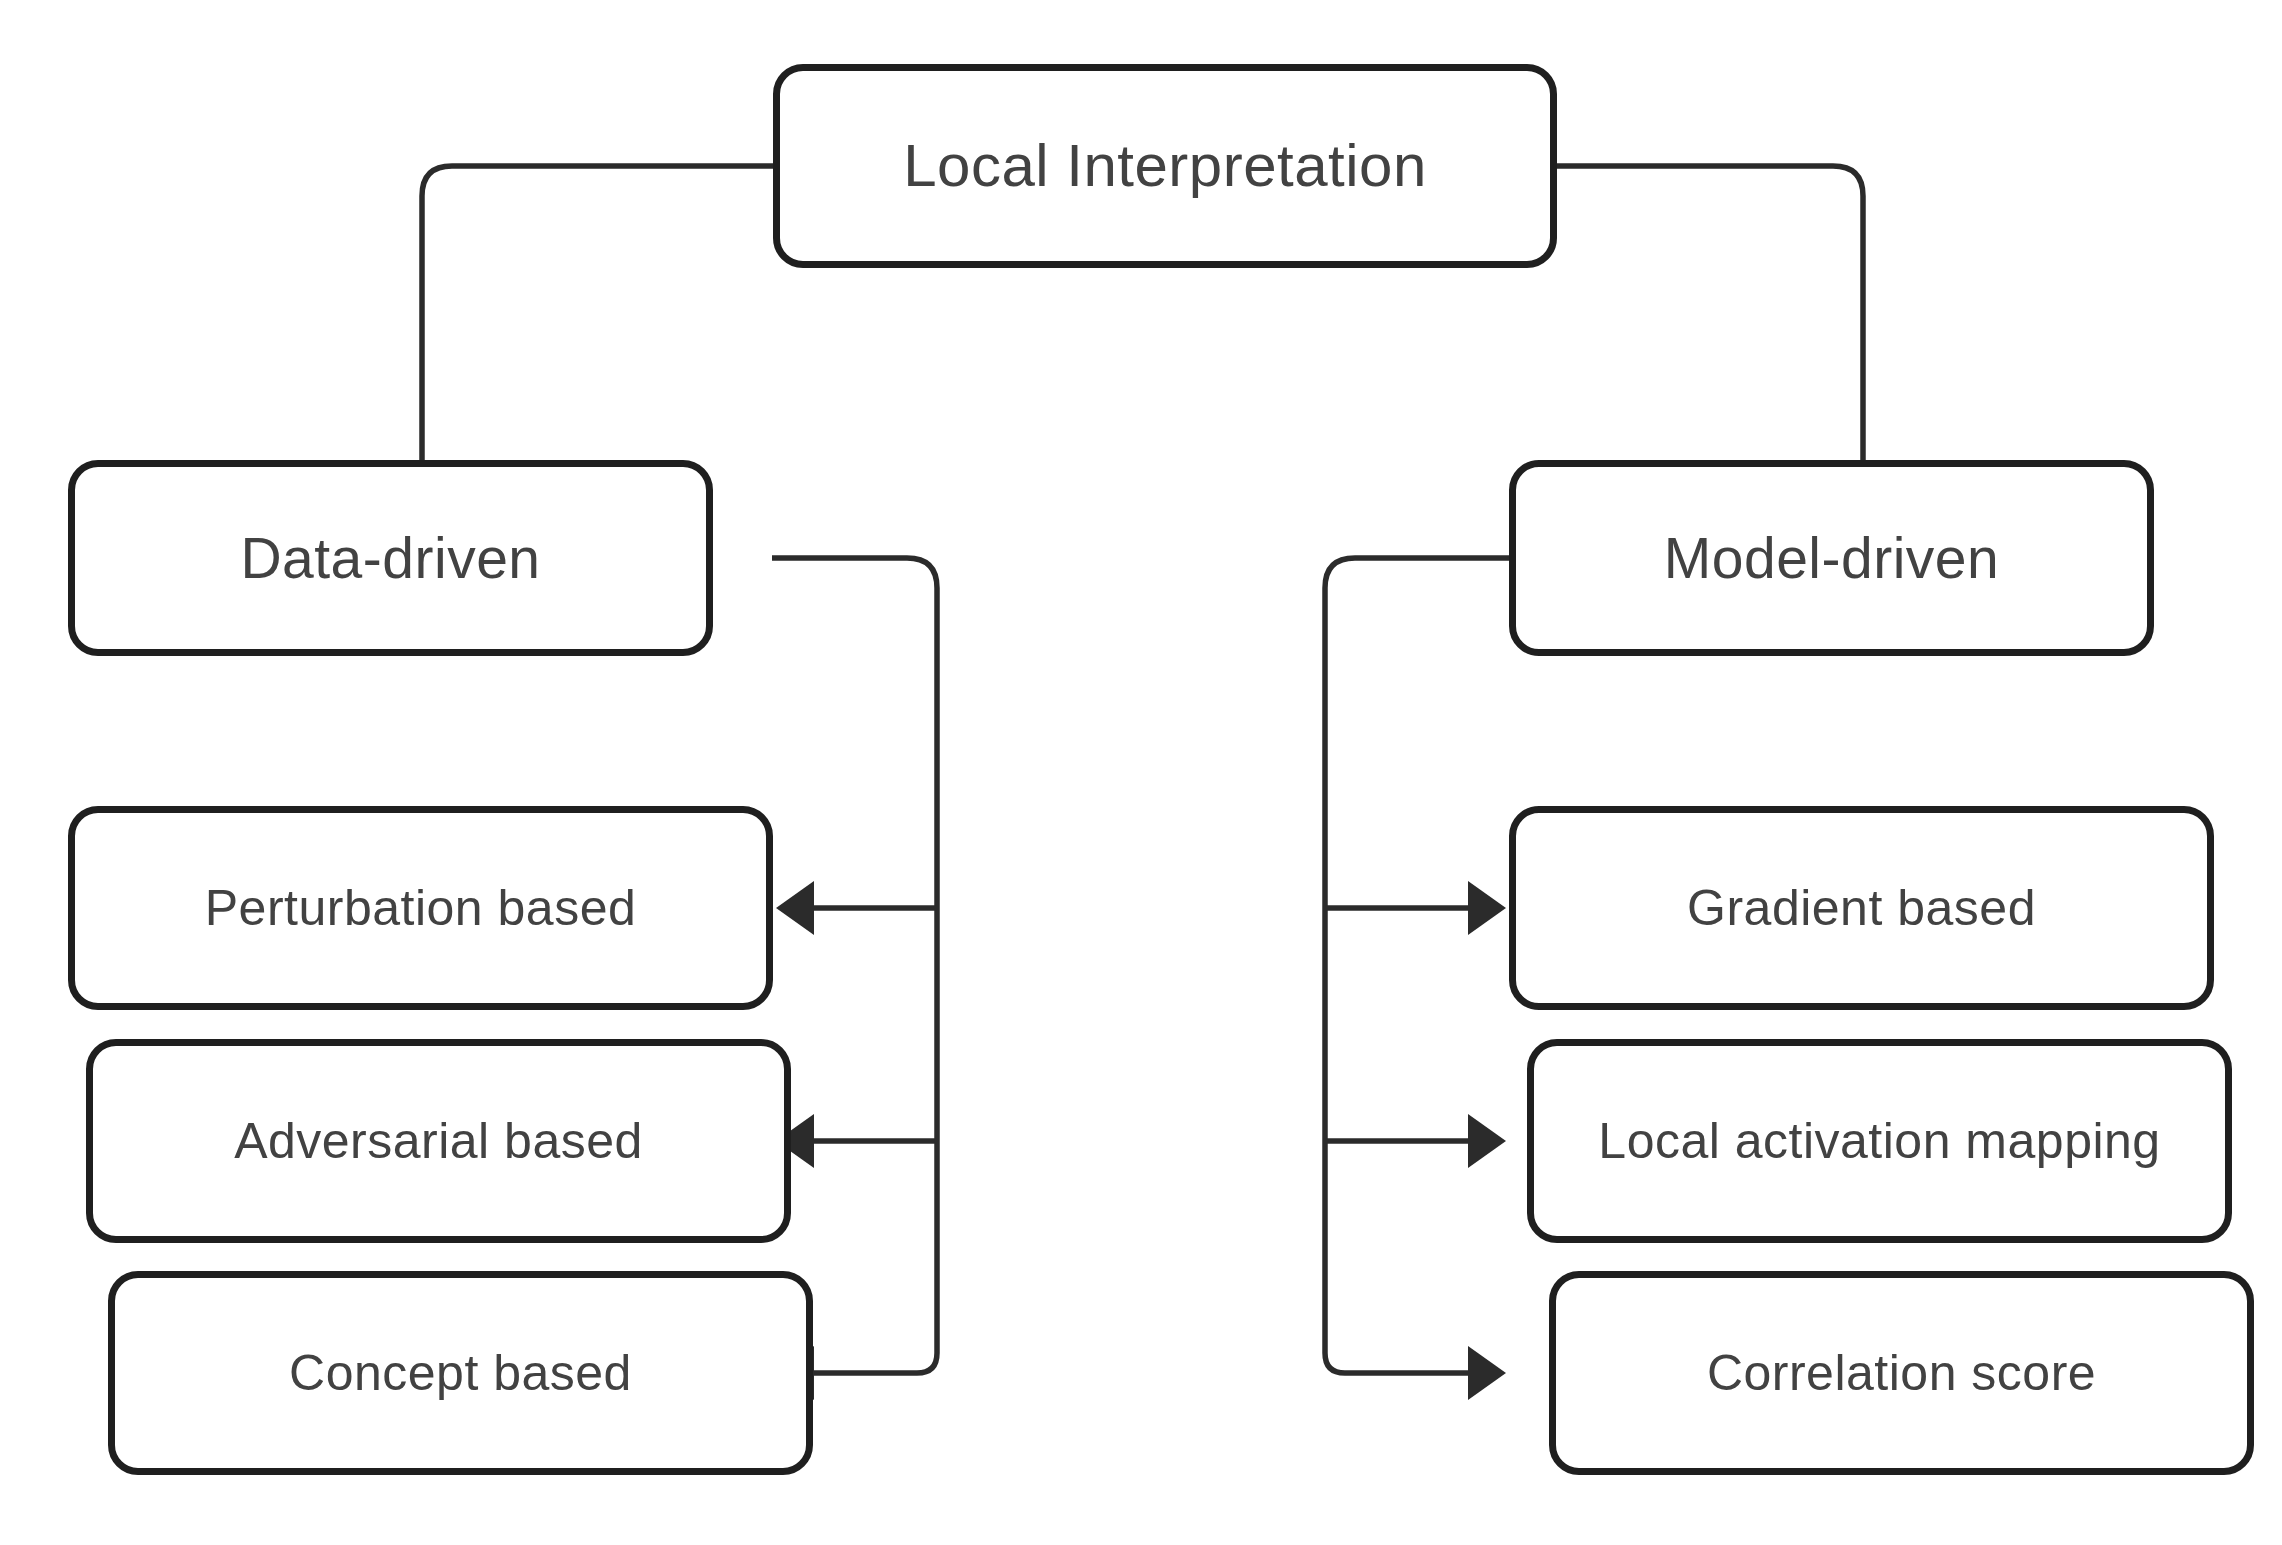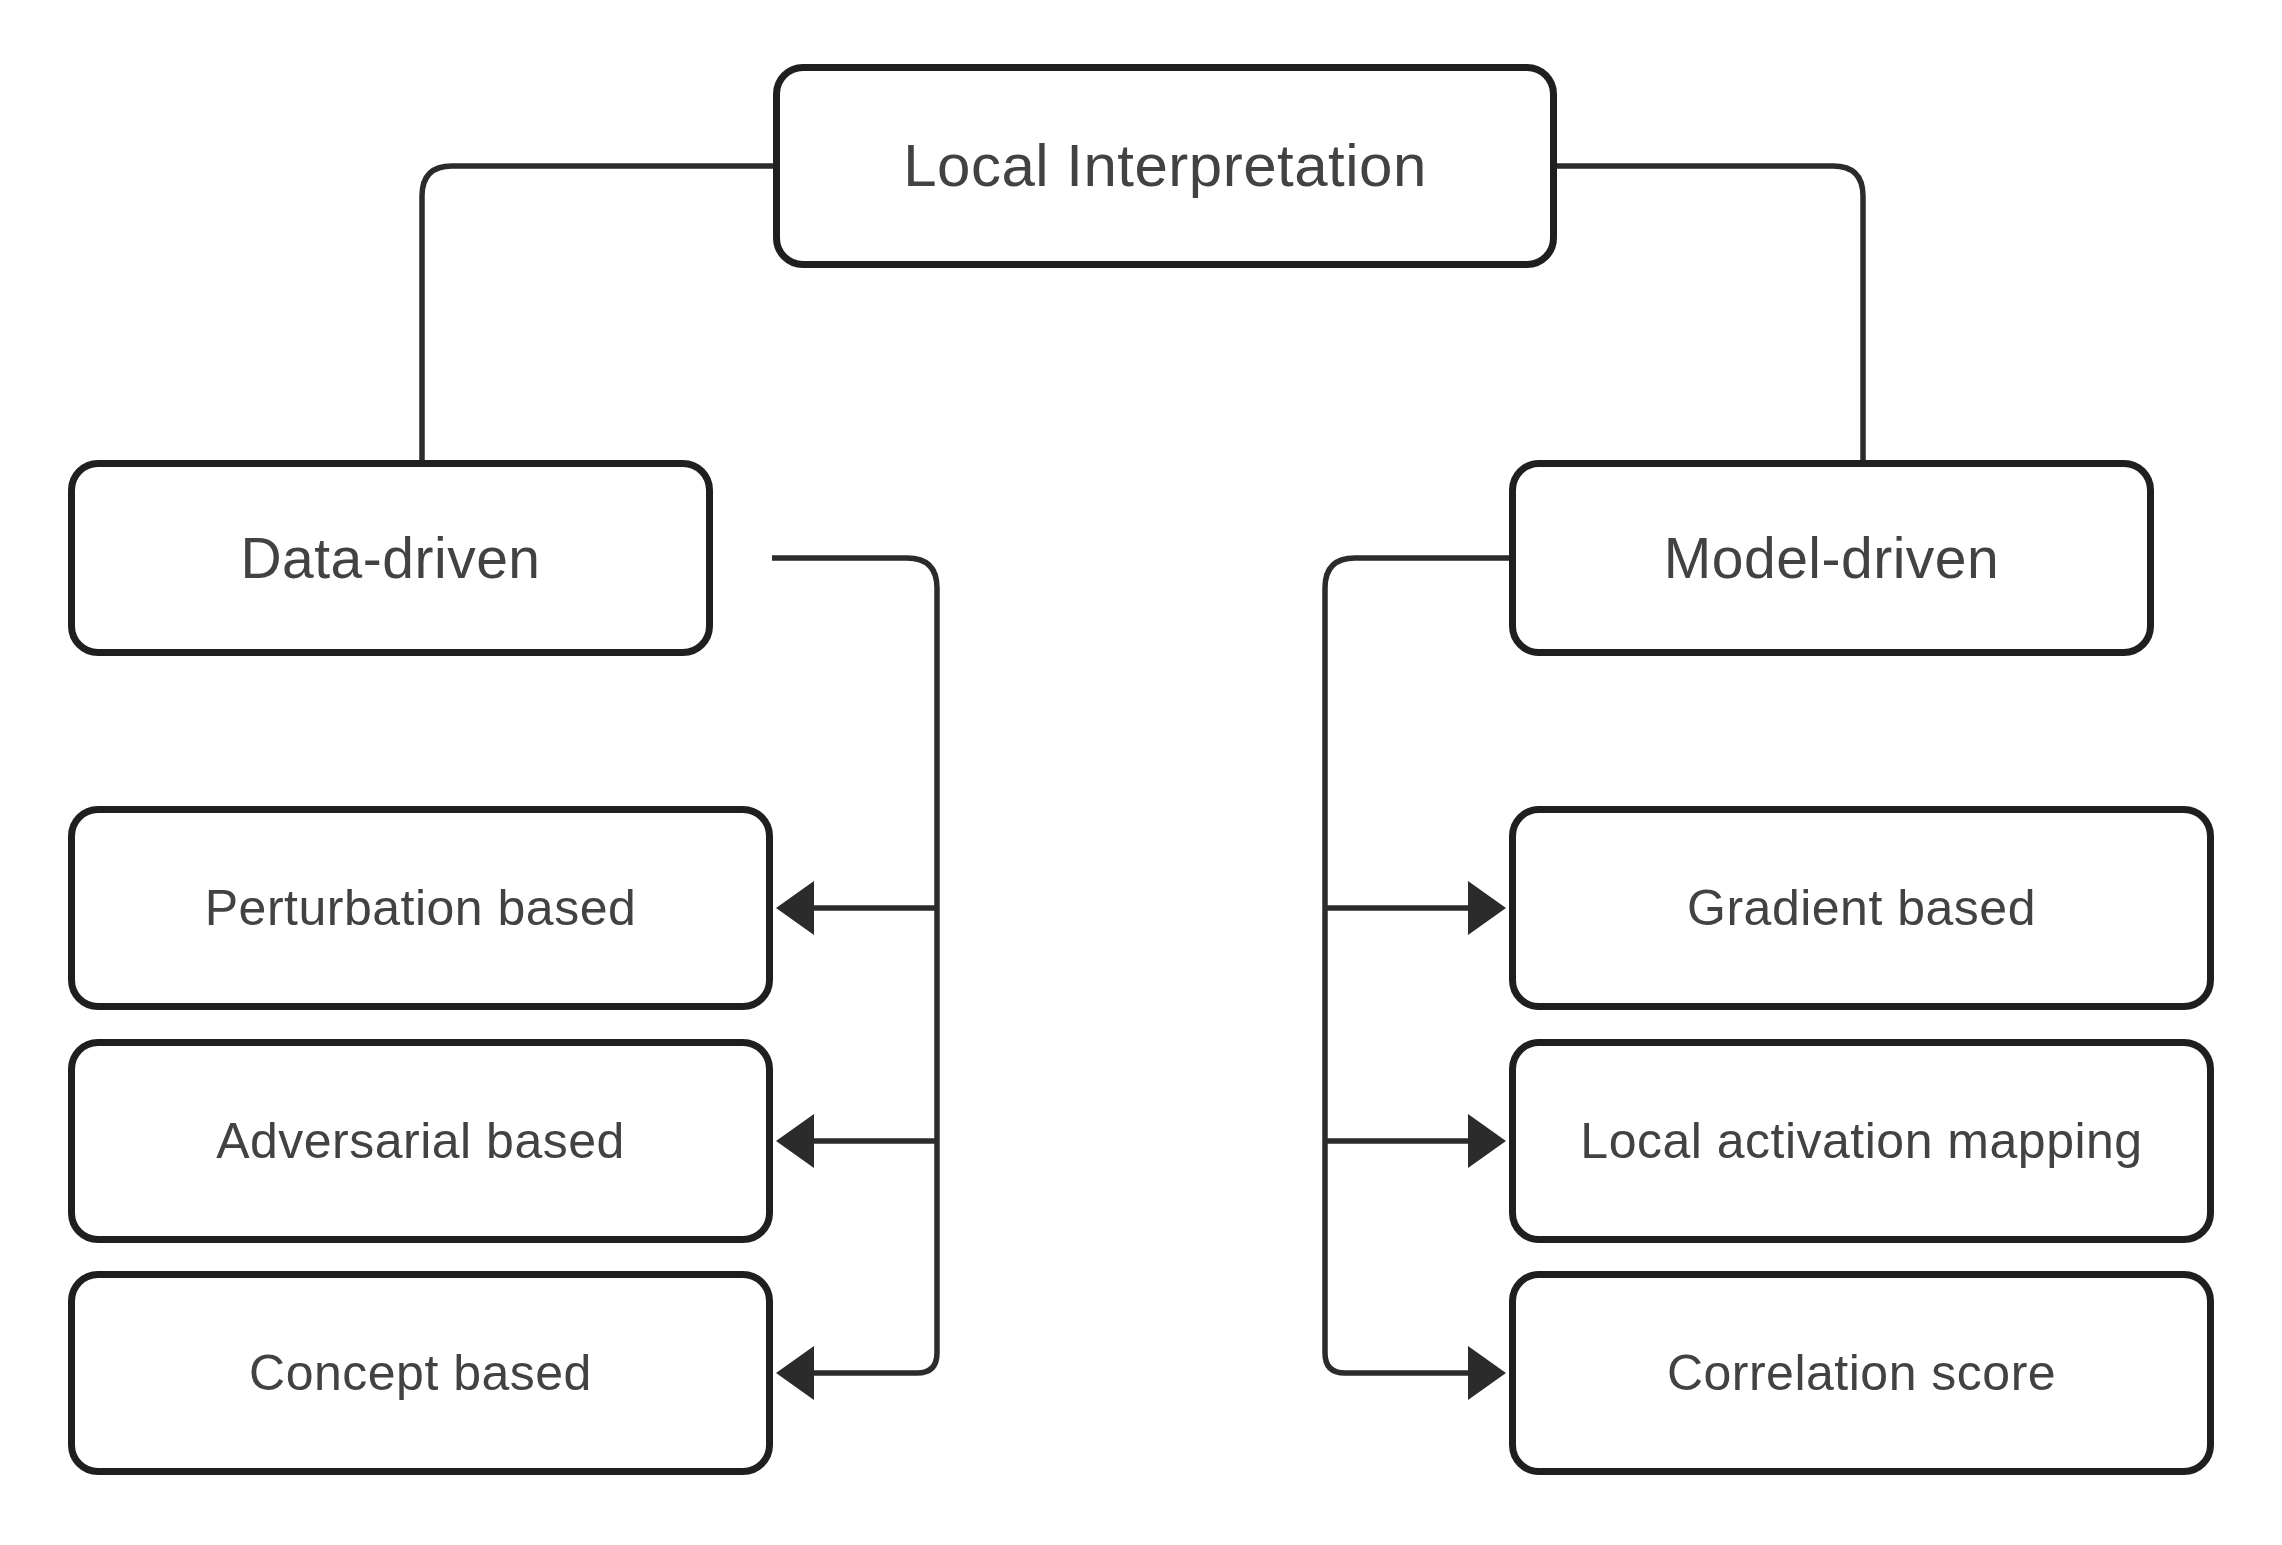--- a/index.html
+++ b/index.html
@@ -25,22 +25,22 @@
     letter-spacing:0.5px;
   }
   .n-root{left:773px;top:64px;width:784px;height:204px;font-size:60px;}
   .n-parent{width:645px;height:196px;top:460px;font-size:57px;}
   .n-data{left:68px;}
   .n-model{left:1509px;}
   .n-leaf{width:705px;height:204px;font-size:50px;}
   .n-left{left:68px;}
   .n-right{left:1509px;}
   .r1{top:806px;justify-content:center;}
-  .r2{top:1039px;}
-  .r3{top:1271px;}
+  .r2{top:1039px;margin-left:18px;}
+  .r3{top:1271px;margin-left:40px;}
 </style>
 </head>
 <body>
 
 <div class="canvas">
 
   <svg class="wires" viewBox="0 0 2282 1545" xmlns="http://www.w3.org/2000/svg">
 
     <path class="wire" d="M 773 166 H 452 Q 422 166 422 196 V 461"></path>
 

